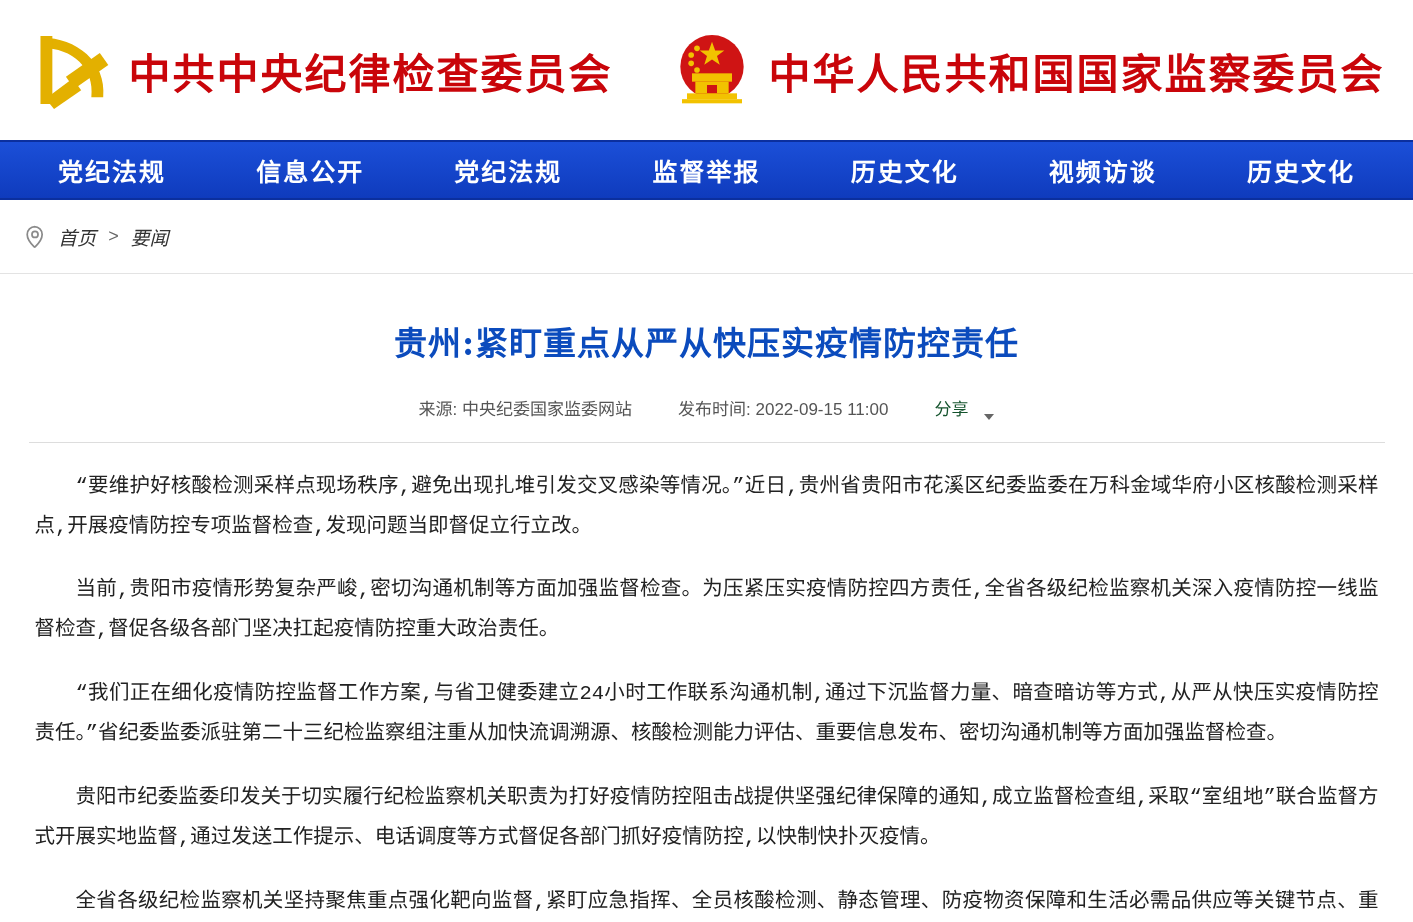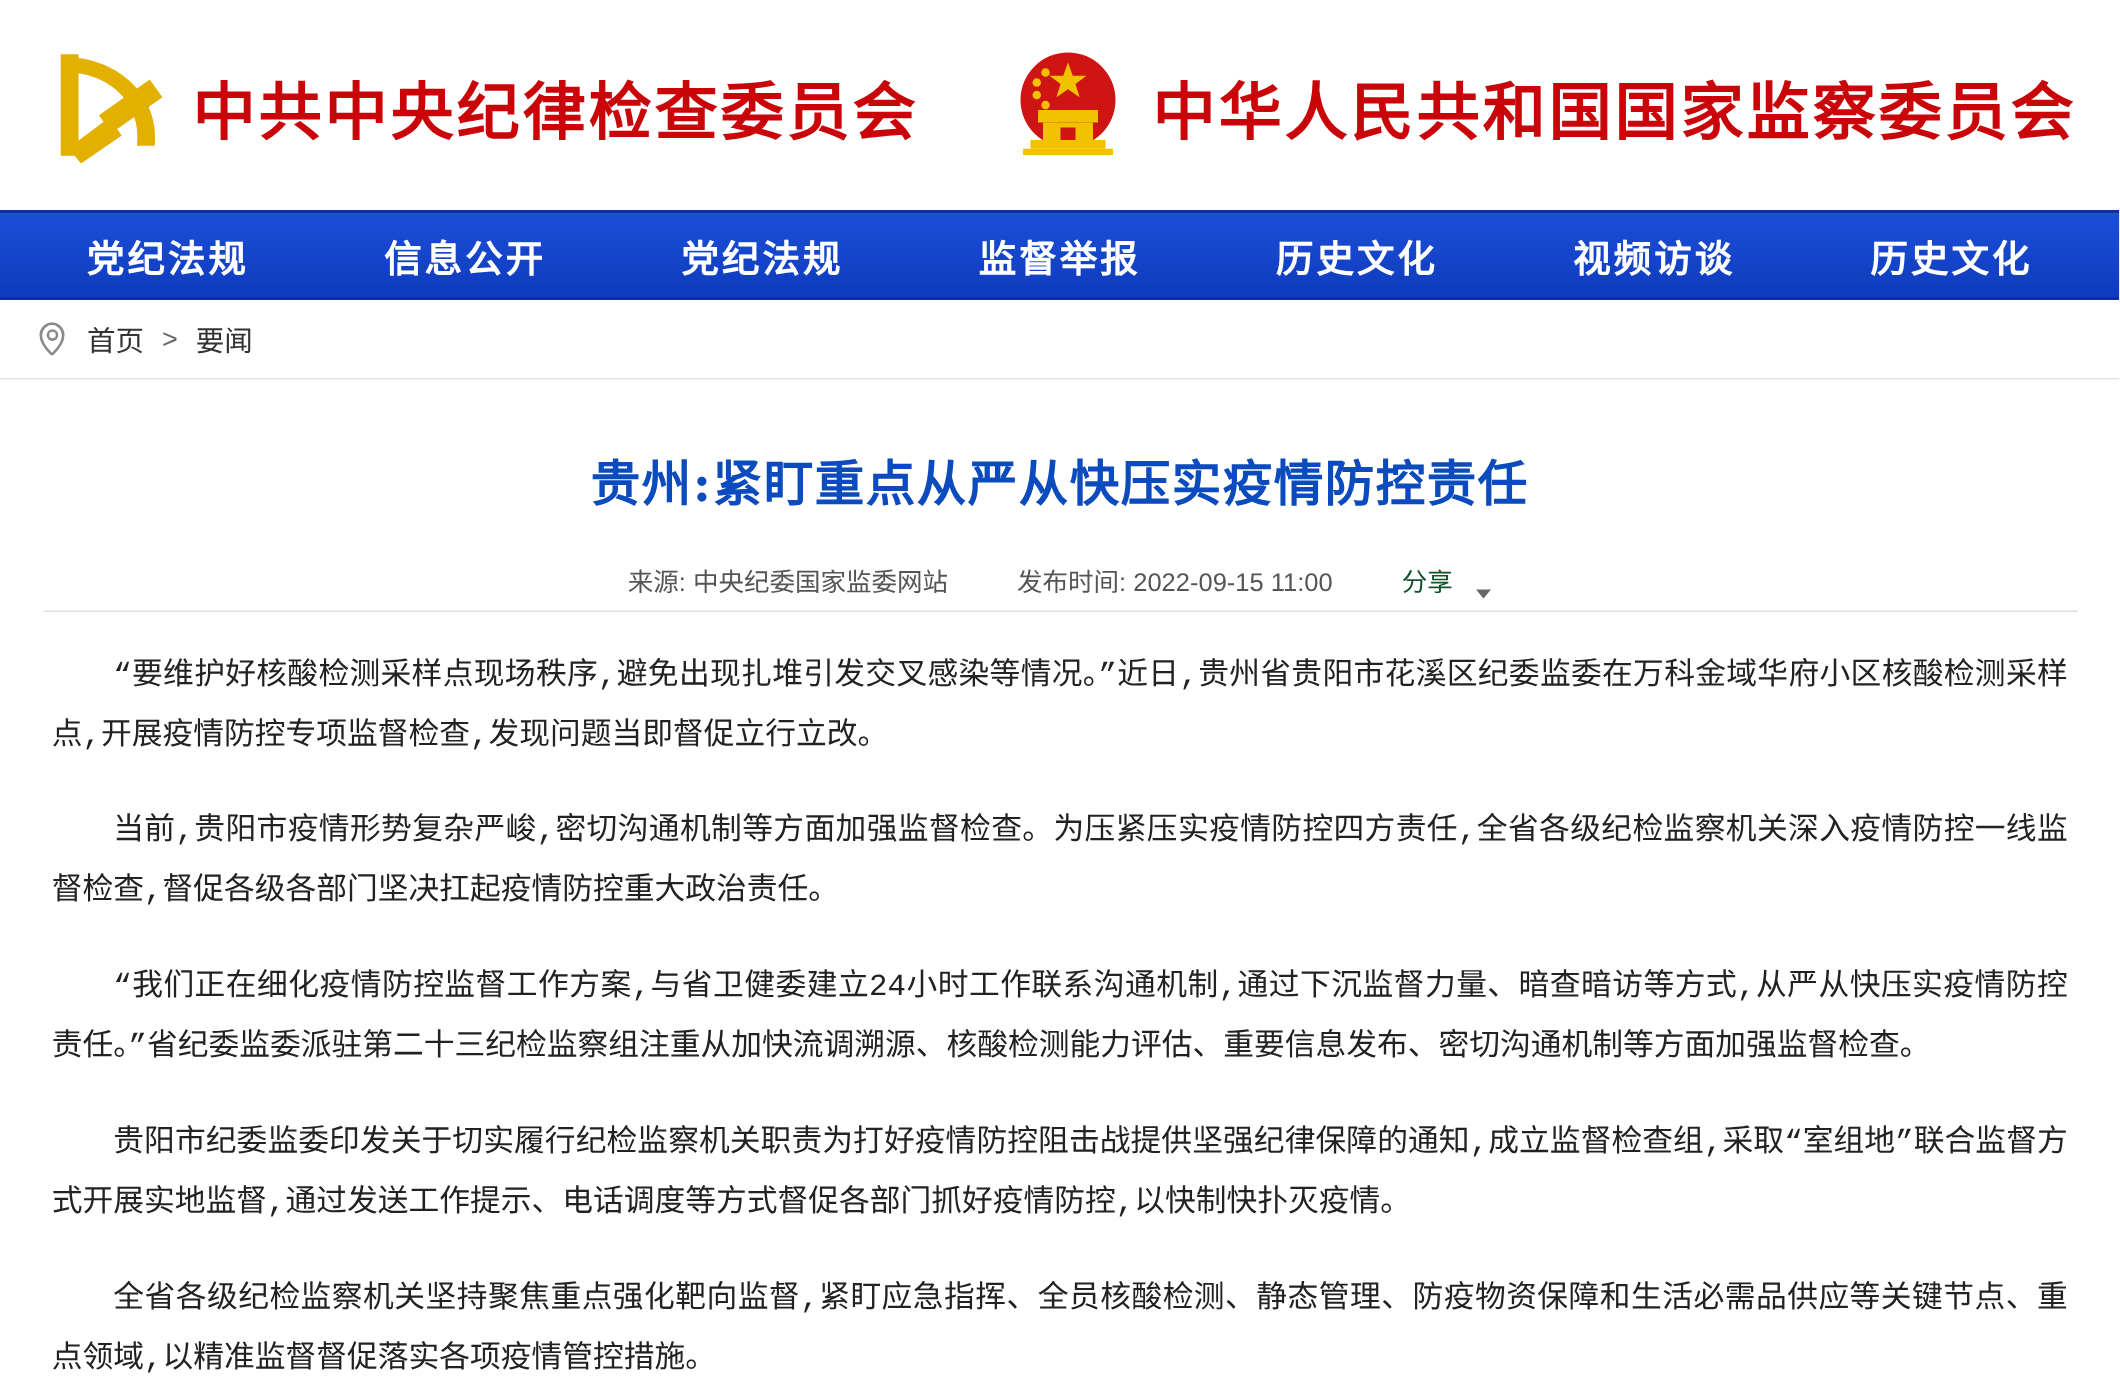--- a/index.html
+++ b/index.html
@@ -75,28 +75,29 @@
     font-weight: bold;
     font-size: 25px;
     letter-spacing: 2px;
     white-space: nowrap;
     cursor: pointer;
     padding: 4px 6px;
   }
 
   
   .breadcrumb {
-    height: 53px;
+    height: 74px;
     display: flex;
     align-items: center;
     gap: 10px;
     padding: 0 20px 0 22px;
     border-bottom: 1px solid #e3e3e3;
     font-size: 19px;
     color: #333333;
+    font-style: italic;
   }
   .pin-icon { width: 26px; height: 26px; flex: none; }
   .crumb-sep { color: #666; font-size: 18px; padding: 0 2px; }
   .crumb-link { color: #333; text-decoration: none; cursor: pointer; }
 
   
   .article {
     width: 1356px;
     margin: 0 auto;
     padding: 30px 0 10px 0;
@@ -111,21 +112,21 @@
     margin: 18px 0 28px 0;
     line-height: 1.35;
   }
   .meta {
     display: flex;
     align-items: center;
     justify-content: center;
     gap: 46px;
     font-size: 17px;
     color: #555555;
-    padding-bottom: 8px;
+    padding-bottom: 22px;
     border-bottom: 1px solid #dddddd;
     margin: 0 0 8px 0;
   }
   .meta .label { color: #555; }
   .meta .value { color: #555; }
   .share {
     display: flex;
     align-items: flex-end;
     gap: 16px;
     cursor: pointer;

